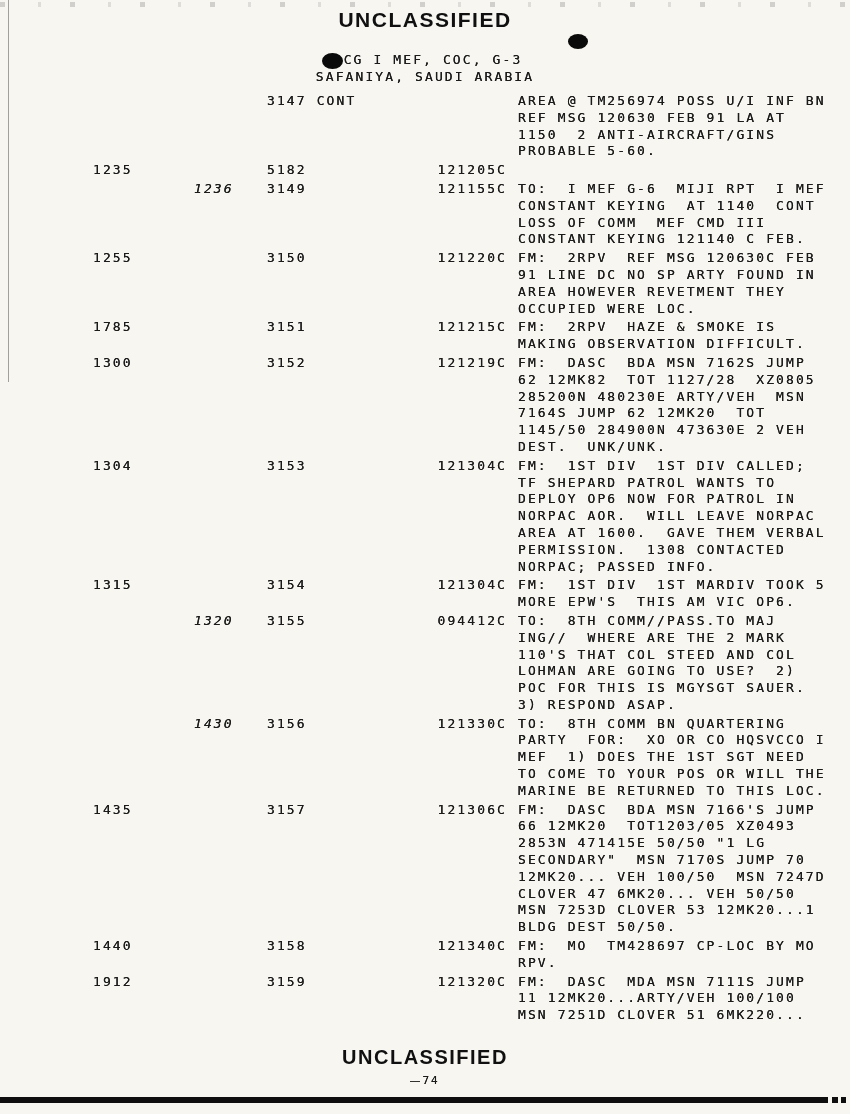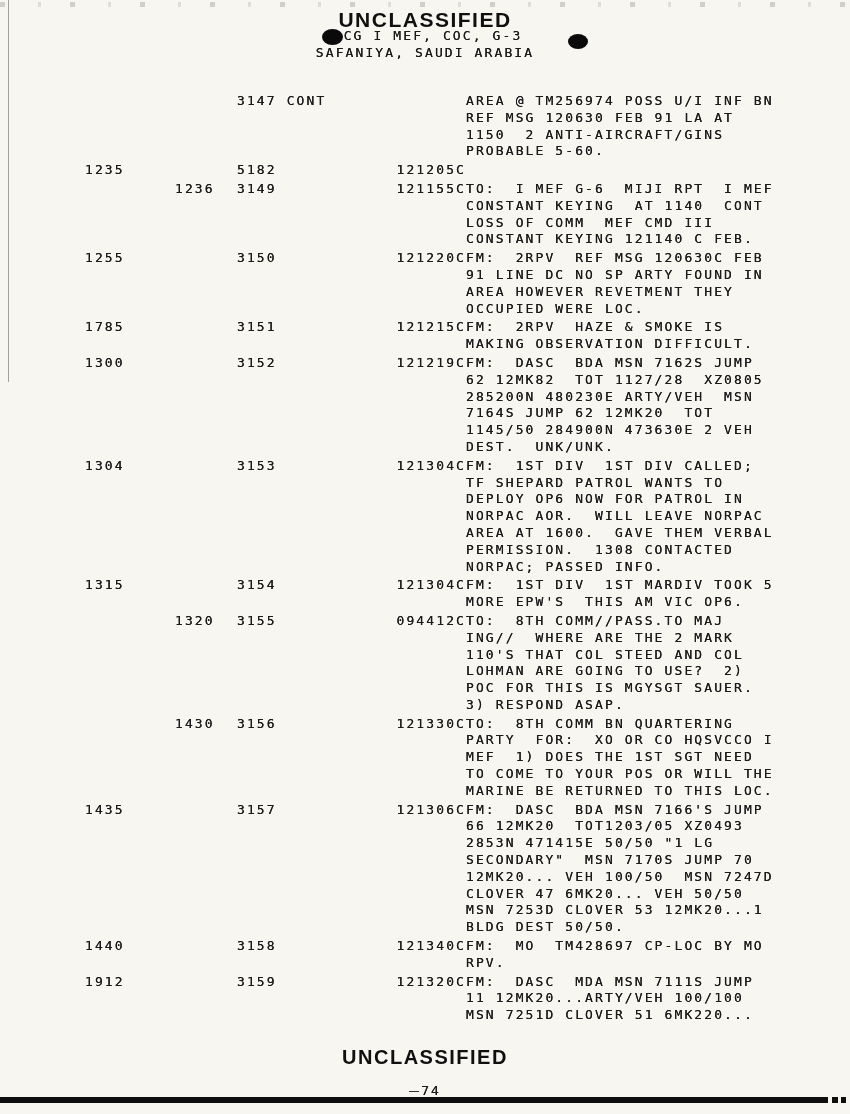--- a/index.html
+++ b/index.html
@@ -30,54 +30,54 @@
     background:repeating-linear-gradient(90deg,#0e0e0e 0 6px, transparent 6px 9px);
   }
   
   .classification-top{
     position:absolute;top:8px;left:0;width:100%;
     text-align:center;
     font-family:"Liberation Sans", sans-serif;
     font-weight:bold;font-size:21px;letter-spacing:1.5px;color:#101010;
   }
   .unit-block{
-    position:absolute;top:28px;left:0;width:100%;
+    position:absolute;top:52px;left:0;width:100%;
     text-align:center;
     font-size:13px;letter-spacing:2.1px;line-height:16.5px;
     text-shadow:0 0 .5px #222;
   }
   .unit-line{position:relative;display:inline-block;}
   .redaction-dot{
     display:inline-block;width:21px;height:16px;border-radius:50%;
     background:#0a0a0a;vertical-align:middle;margin-right:1px;margin-left:-6px;
   }
   .redaction-dot-right{
     position:absolute;top:34px;left:568px;width:20px;height:15px;border-radius:50%;
     background:#0a0a0a;
   }
   
   .log{
     position:absolute;top:93px;left:85px;width:720px;
     font-size:13px;letter-spacing:2.1px;line-height:16.8px;
     text-shadow:0 0 .5px #222;
   }
-  .row{display:flex;align-items:flex-start;margin-bottom:2px;}
-  .c-time1{width:90px;flex:none;white-space:pre;}
-  .c-time2{width:62px;flex:none;white-space:pre;}
+  .row{display:flex;align-items:flex-start;margin-bottom:2px;gap:11px;}
+  .c-time1{width:90px;flex:none;white-space:pre;margin-left:8px;}
+  .c-time2{width:62px;flex:none;white-space:pre;font-style:italic;}
   .c-serial{width:121px;flex:none;white-space:pre;}
   .c-dtg{width:108px;flex:none;white-space:pre;text-align:right;}
   .c-text{width:339px;flex:none;white-space:pre;}
   
   .doc-footer{position:absolute;top:1046px;left:0;width:100%;text-align:center;}
   .classification-bottom{
     font-family:"Liberation Sans", sans-serif;
     font-weight:bold;font-size:20px;letter-spacing:1.5px;color:#101010;
   }
   .page-num{
-    font-size:13px;letter-spacing:2px;margin-top:14px;
+    font-size:11px;letter-spacing:2px;margin-top:5px;
     text-shadow:0 0 .5px #222;
   }
   .page-num::before{content:"";display:inline-block;width:10px;height:1px;background:#333;vertical-align:middle;margin-right:2px;}
 </style>
 </head>
 <body>
 
 <div class="scan-top-edge"></div>
 <div class="scan-left-line"></div>
 

